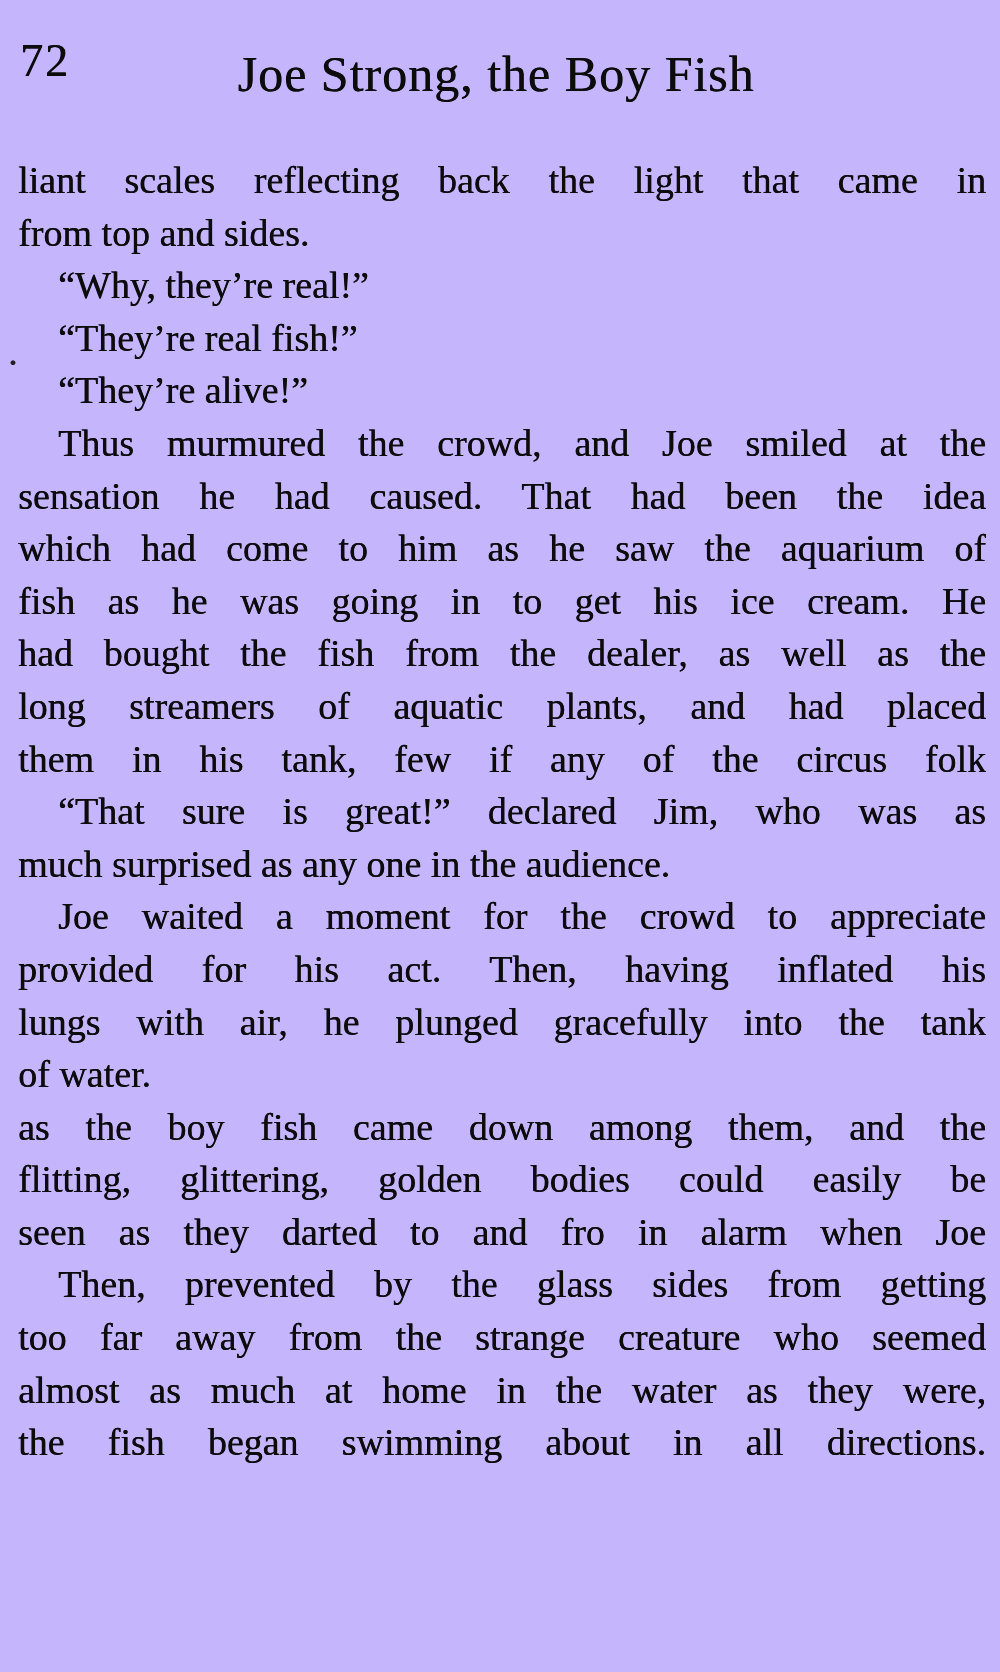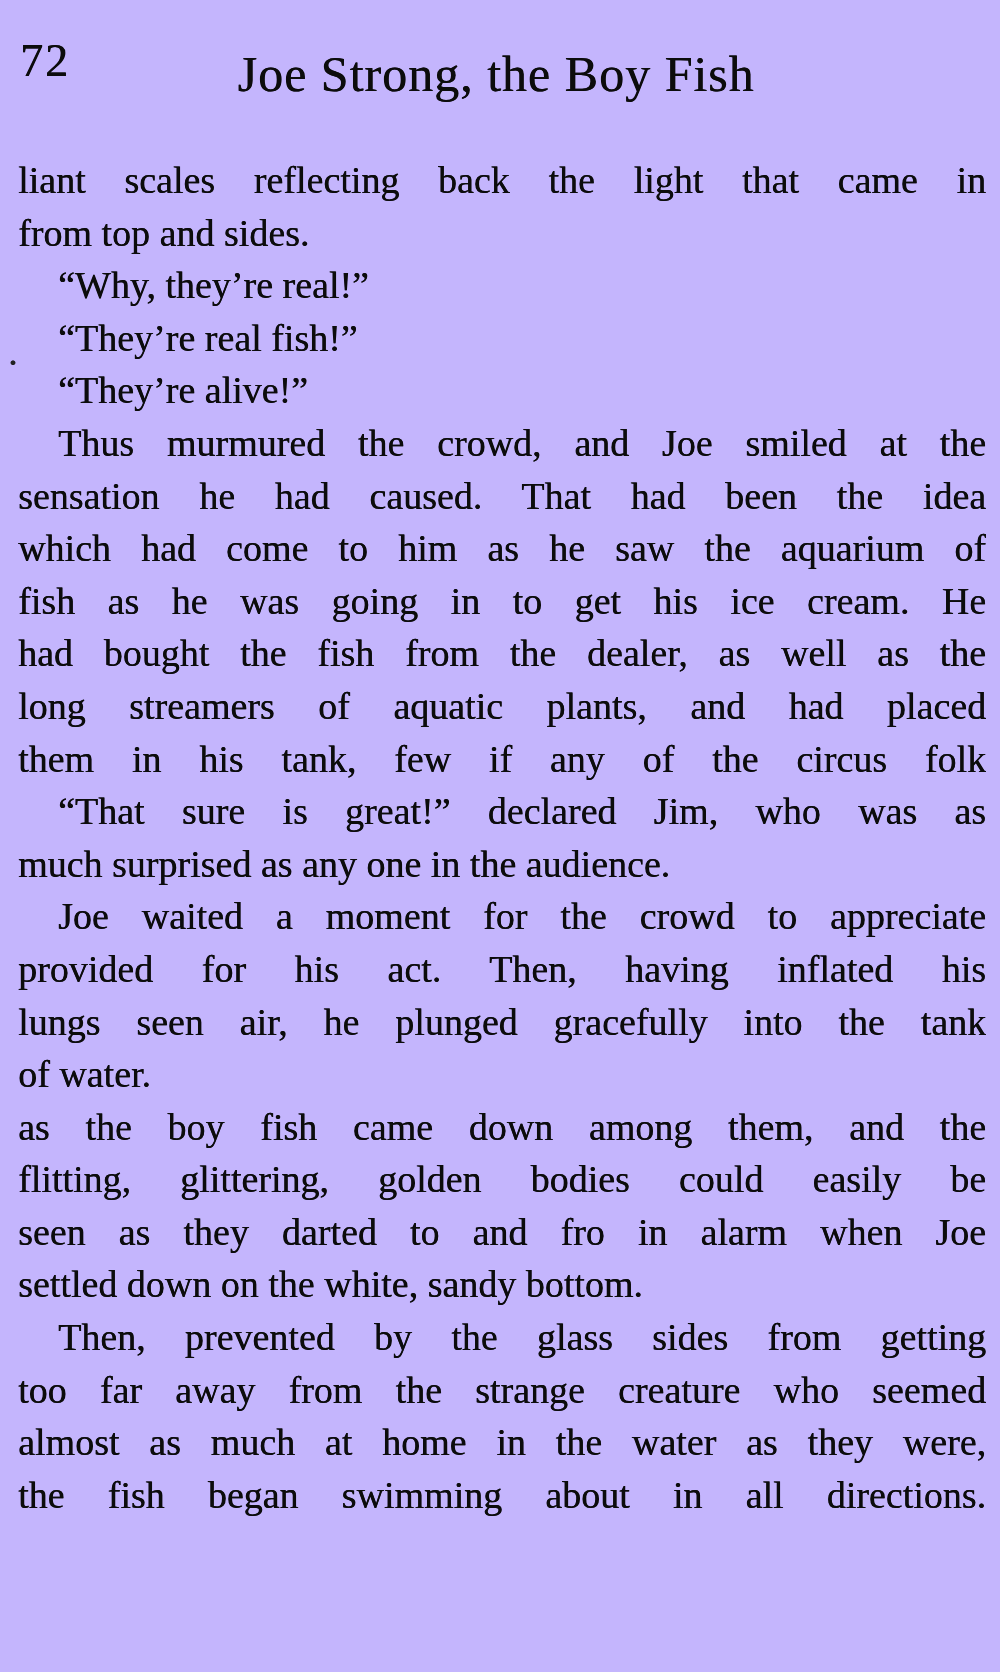--- a/index.html
+++ b/index.html
@@ -96,25 +96,24 @@
       <div class="line justify">sensation he had caused.  That had been the idea</div>
       <div class="line justify">which had come to him as he saw the aquarium of</div>
       <div class="line justify">fish as he was going in to get his ice cream.  He</div>
       <div class="line justify">had bought the fish from the dealer, as well as the</div>
       <div class="line justify">long streamers of aquatic plants, and had placed</div>
       <div class="line justify">them in his tank, few if any of the circus folk</div>
       <div class="line justify indent">“That sure is great!” declared Jim, who was as</div>
       <div class="line">much surprised as any one in the audience.</div>
       <div class="line justify indent">Joe waited a moment for the crowd to appreciate</div>
       <div class="line justify">provided for his act.  Then, having inflated his</div>
-      <div class="line justify">lungs seen air, he plunged gracefully into the tank</div>
+      <div class="line justify">lungs with air, he plunged gracefully into the tank</div>
       <div class="line">of water.</div>
       <div class="line justify">as the boy fish came down among them, and the</div>
       <div class="line justify">flitting, glittering, golden bodies could easily be</div>
       <div class="line justify">seen as they darted to and fro in alarm when Joe</div>
-      <div class="line">settled down on the white, sandy bottom.</div>
       <div class="line justify indent">Then, prevented by the glass sides from getting</div>
       <div class="line justify">too far away from the strange creature who seemed</div>
       <div class="line justify">almost as much at home in the water as they were,</div>
       <div class="line justify">the fish began swimming about in all directions.</div>
     </main>
 
 </div>
 
 </body></html>

